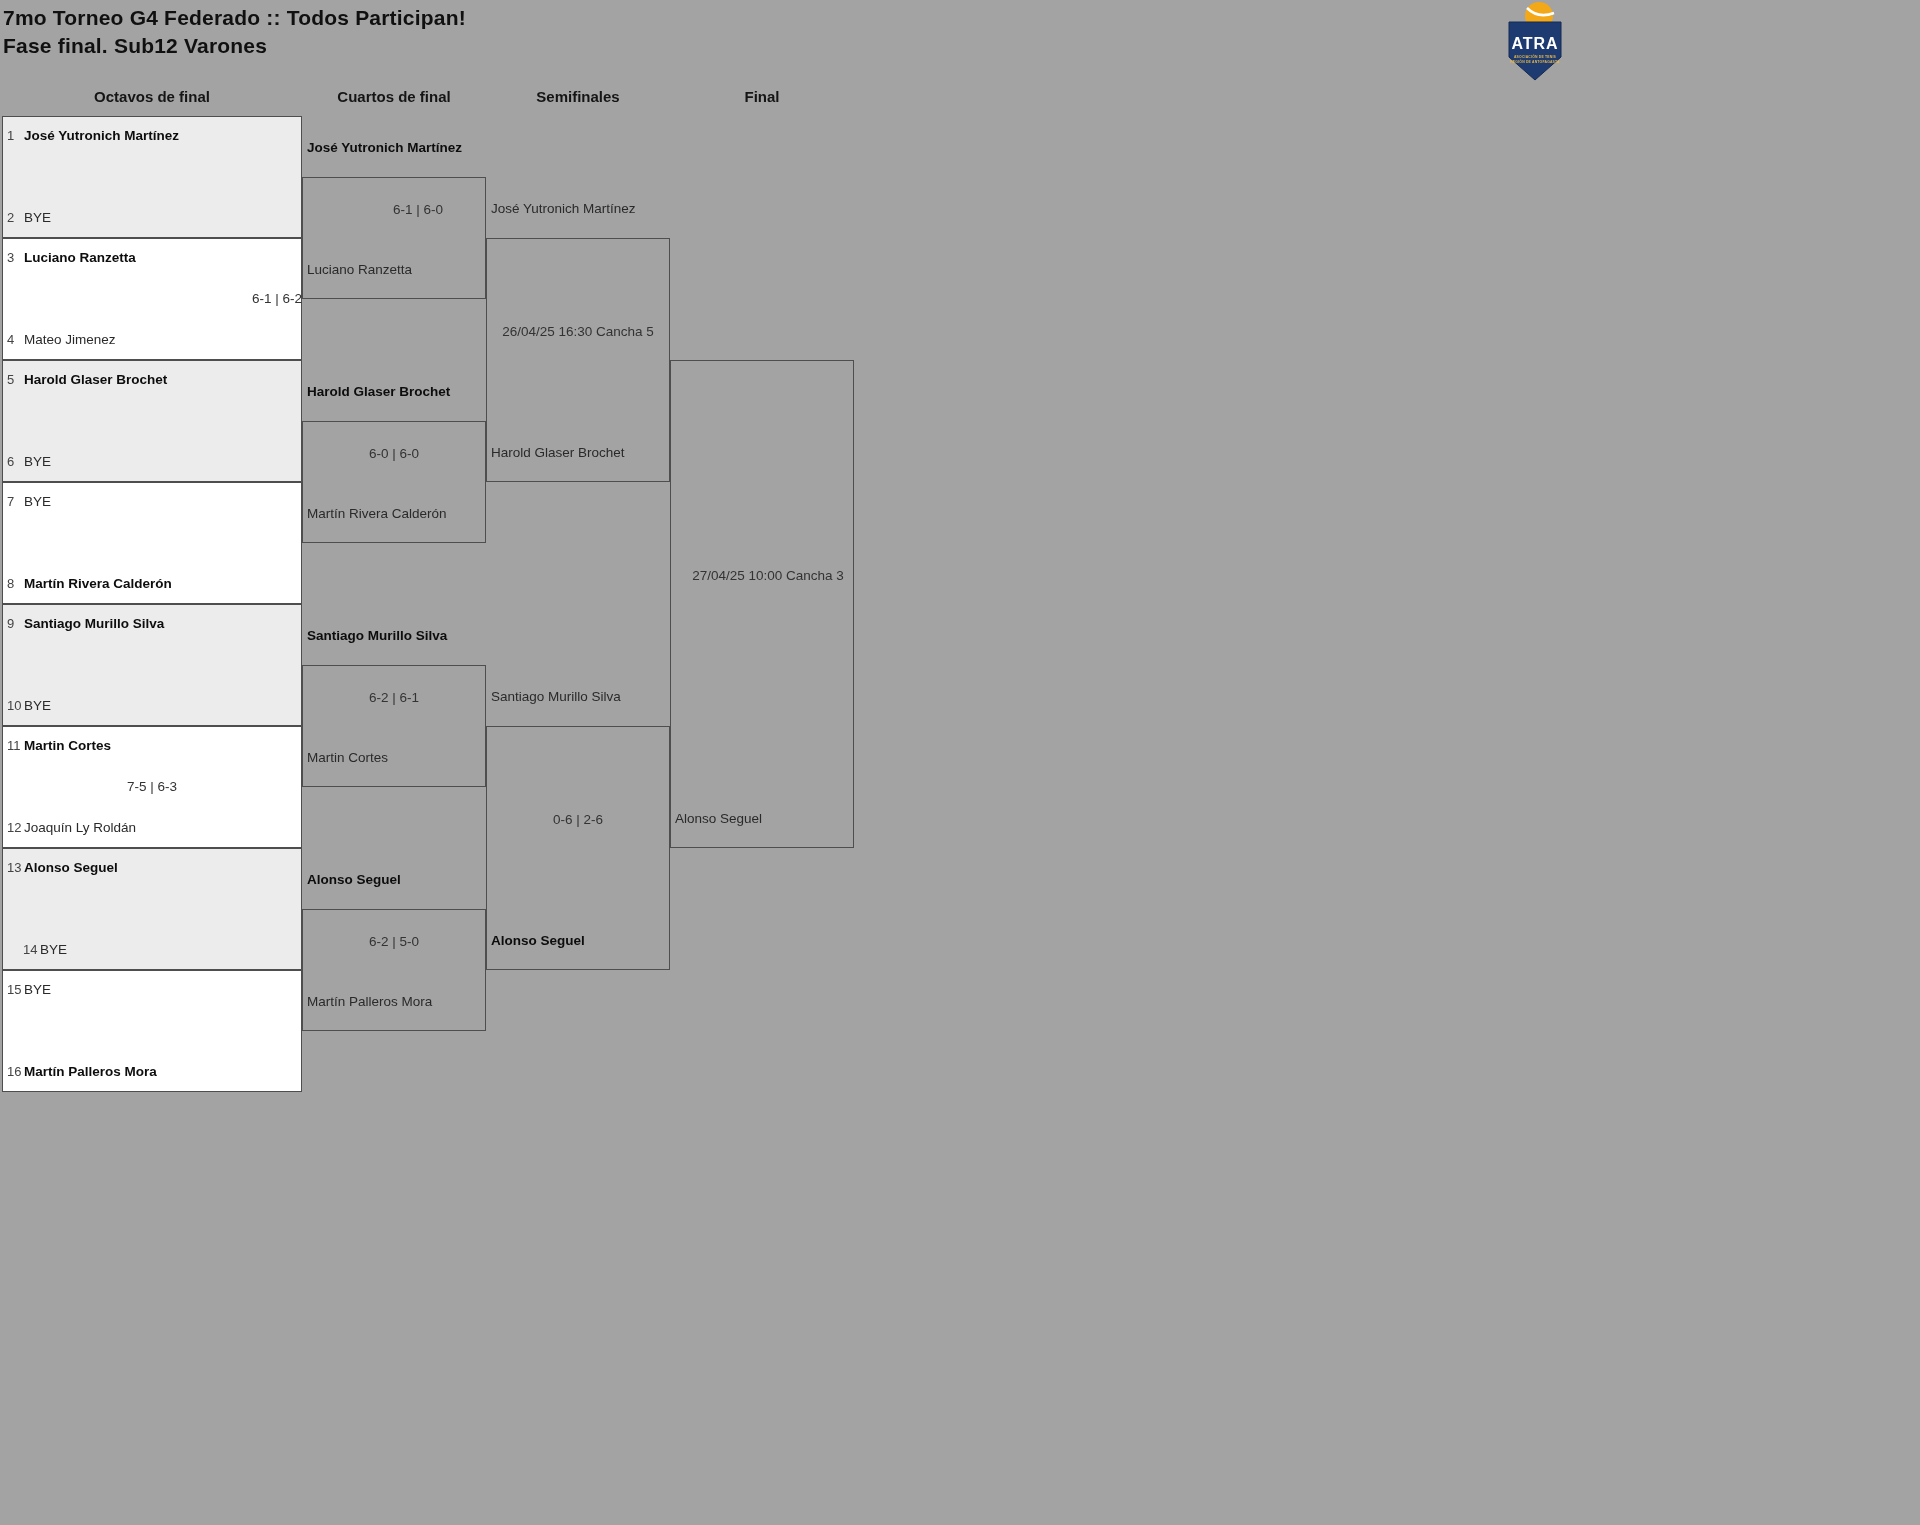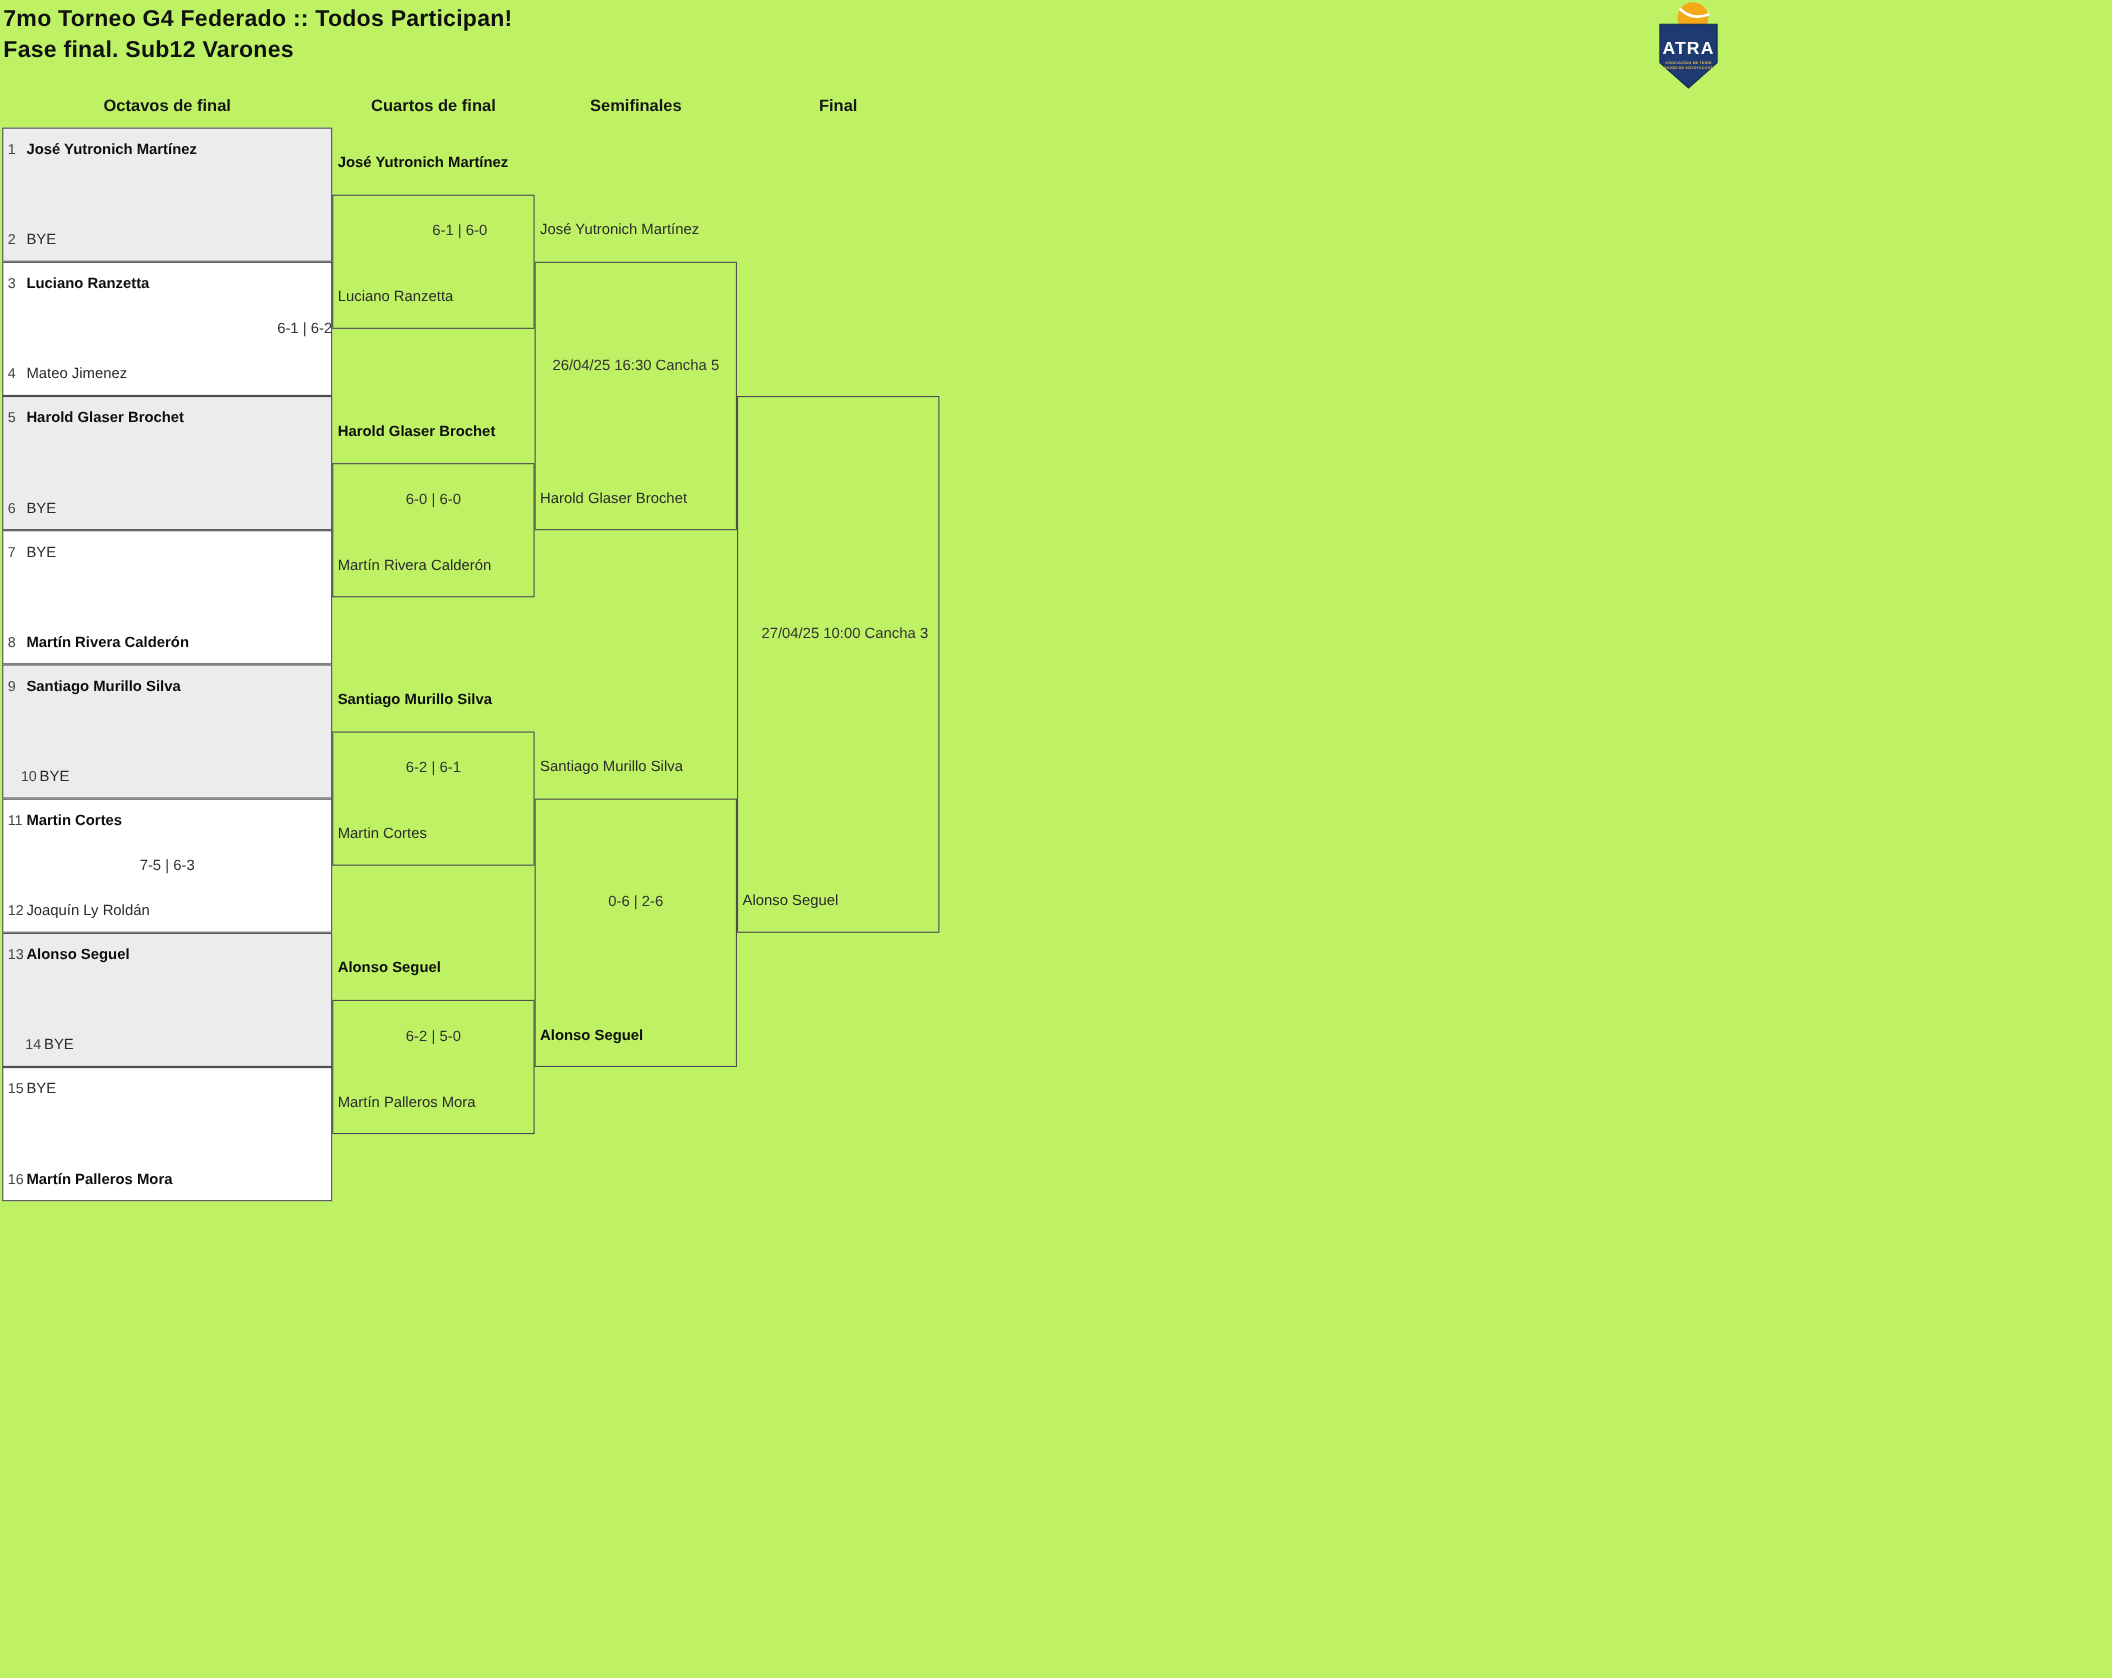--- a/index.html
+++ b/index.html
@@ -1,18 +1,18 @@
 <!DOCTYPE html>
 <html><head>
 <meta charset="utf-8">
 <style>
   * { margin:0; padding:0; box-sizing:border-box; }
   html,body { background:#ffffff; }
   body { font-family:"Liberation Sans", sans-serif; }
-  #canvas { position:relative; width:1920px; height:1525px; background:#bef264; overflow:hidden; }
+  #canvas { position:relative; width:1920px; height:1525px; background:#a3a3a3; overflow:hidden; }
 
   .title    { position:absolute; left:3px; top:6px;  font-size:21px; font-weight:700; color:#101010; letter-spacing:.2px; }
   .subtitle { position:absolute; left:3px; top:34px; font-size:21px; font-weight:700; color:#101010; letter-spacing:.2px; }
 
   .rheader  { position:absolute; top:88px; text-align:center; font-size:15px; font-weight:700; color:#151515; }
 
   .pairbox  { position:absolute; border:1px solid #4e4e4e; background:#ffffff; }
   .pairbox.shaded { background:#ececec; }
   .matchbox { position:absolute; border:1px solid #4e4e4e; background:transparent; }
 
@@ -87,21 +87,21 @@
     </div>
     <div class="entry winner" style="left: 7px; top: 576px; width: 290px;">
       <span class="seed">8</span>
       <span class="pname">Martín Rivera Calderón</span>
     </div>
     <div class="pairbox shaded" style="left: 2px; top: 604px; width: 300px; height: 122px;"></div>
     <div class="entry winner" style="left: 7px; top: 616px; width: 290px;">
       <span class="seed">9</span>
       <span class="pname">Santiago Murillo Silva</span>
     </div>
-    <div class="entry" style="left: 7px; top: 698px; width: 290px; margin-left: 12px;">
+    <div class="entry" style="left: 7px; top: 698px; width: 290px;">
       <span class="seed">10</span>
       <span class="pname">BYE</span>
     </div>
     <div class="pairbox" style="left: 2px; top: 726px; width: 300px; height: 122px;"></div>
     <div class="entry winner" style="left: 7px; top: 738px; width: 290px;">
       <span class="seed">11</span>
       <span class="pname">Martin Cortes</span>
     </div>
     <div class="entry" style="left: 7px; top: 820px; width: 290px;">
       <span class="seed">12</span>

